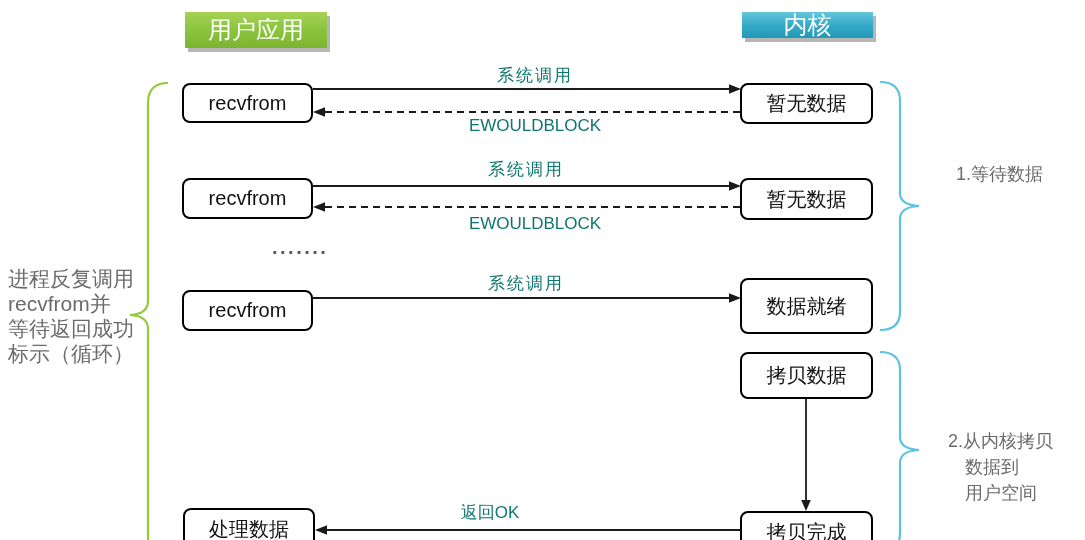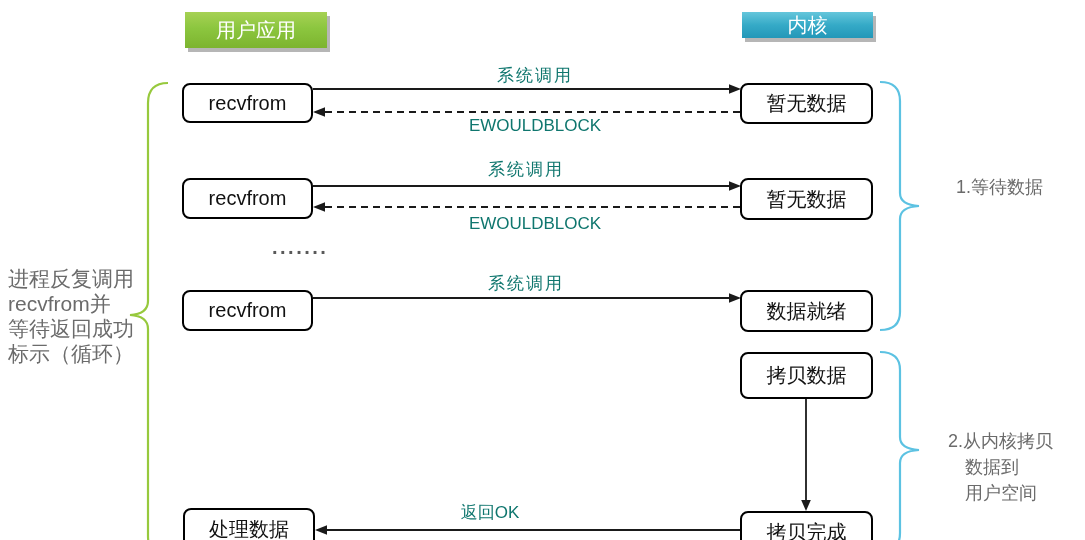--- a/index.html
+++ b/index.html
@@ -30,21 +30,21 @@
     box-sizing: border-box;
     z-index: 2;
     white-space: nowrap;
   }
   .header-box {
     position: absolute;
     display: flex;
     align-items: center;
     justify-content: center;
     color: #ffffff;
-    font-size: 20px;
+    font-size: 24px;
     box-sizing: border-box;
     z-index: 2;
     white-space: nowrap;
   }
   .header-green {
     left: 185px; top: 12px; width: 142px; height: 36px;
     background: linear-gradient(to bottom, #a6d154 0%, #8cc63f 45%, #7cb42f 100%);
     box-shadow: 3px 4px 0 rgba(158,158,158,0.75);
   }
   .header-blue {
@@ -72,21 +72,21 @@
   }
   .note {
     position: absolute;
     color: #6b6b6b;
     font-size: 21px;
     line-height: 25px;
     z-index: 1;
     white-space: nowrap;
   }
   .note-left { left: 8px; top: 266px; }
-  .stage1 { left: 956px; top: 175px; font-size: 18px; }
+  .stage1 { left: 956px; top: 162px; font-size: 18px; }
   .stage2 { left: 948px; top: 428px; font-size: 18px; line-height: 26px; }
   .stage2 .indent { padding-left: 17px; }
 </style>
 </head>
 <body>
 
 <div class="canvas">
 
   <svg class="overlay-svg" viewBox="0 0 1085 540" xmlns="http://www.w3.org/2000/svg">
 
@@ -119,21 +119,21 @@
   <div class="header-box header-green">用户应用</div>
   <div class="header-box header-blue">内核</div>
 
   <div class="node" style="left:182px; top:83px; width:131px; height:40px;">recvfrom</div>
   <div class="node" style="left:182px; top:178px; width:131px; height:41px;">recvfrom</div>
   <div class="node" style="left:182px; top:290px; width:131px; height:41px;">recvfrom</div>
   <div class="node" style="left:183px; top:508px; width:132px; height:42px;">处理数据</div>
 
   <div class="node" style="left:740px; top:83px; width:133px; height:41px;">暂无数据</div>
   <div class="node" style="left:740px; top:178px; width:133px; height:42px;">暂无数据</div>
-  <div class="node" style="left:740px; top:290px; width:133px; height:42px;">数据就绪</div>
+  <div class="node" style="left:740px; top:278px; width:133px; height:56px;">数据就绪</div>
   <div class="node" style="left:740px; top:352px; width:133px; height:47px;">拷贝数据</div>
   <div class="node" style="left:740px; top:511px; width:133px; height:42px;">拷贝完成</div>
 
   <div class="lbl lbl-cn" style="left:435px; top:64px; width:200px;">系统调用</div>
   <div class="lbl" style="left:430px; top:116px; width:210px;">EWOULDBLOCK</div>
   <div class="lbl lbl-cn" style="left:426px; top:158px; width:200px;">系统调用</div>
   <div class="lbl" style="left:430px; top:214px; width:210px;">EWOULDBLOCK</div>
   <div class="lbl lbl-cn" style="left:426px; top:272px; width:200px;">系统调用</div>
   <div class="lbl" style="left:400px; top:501px; width:180px;">返回OK</div>
 

